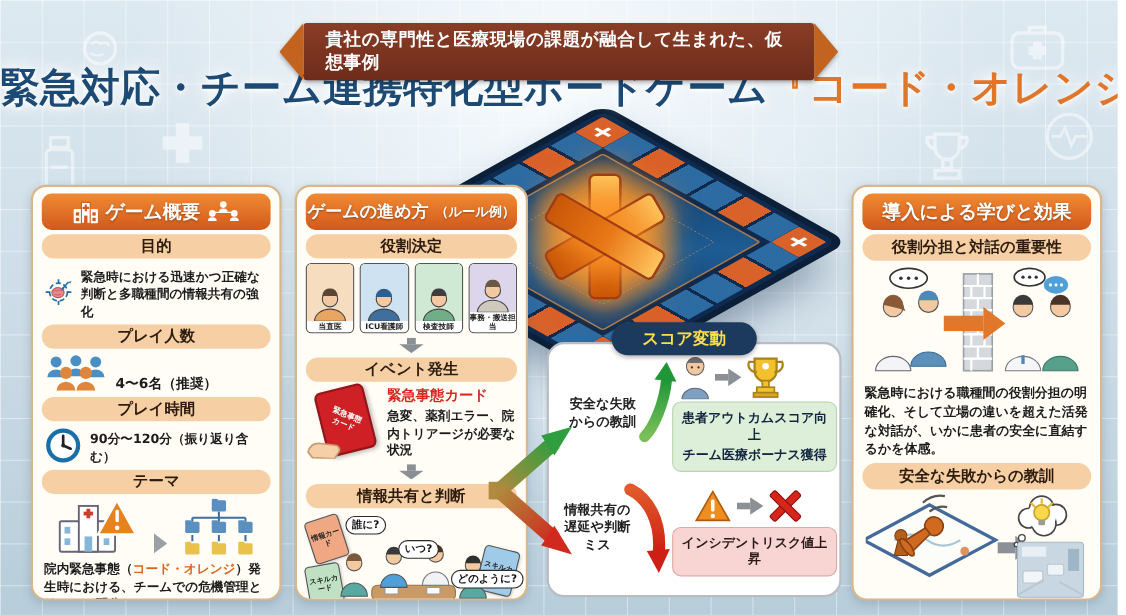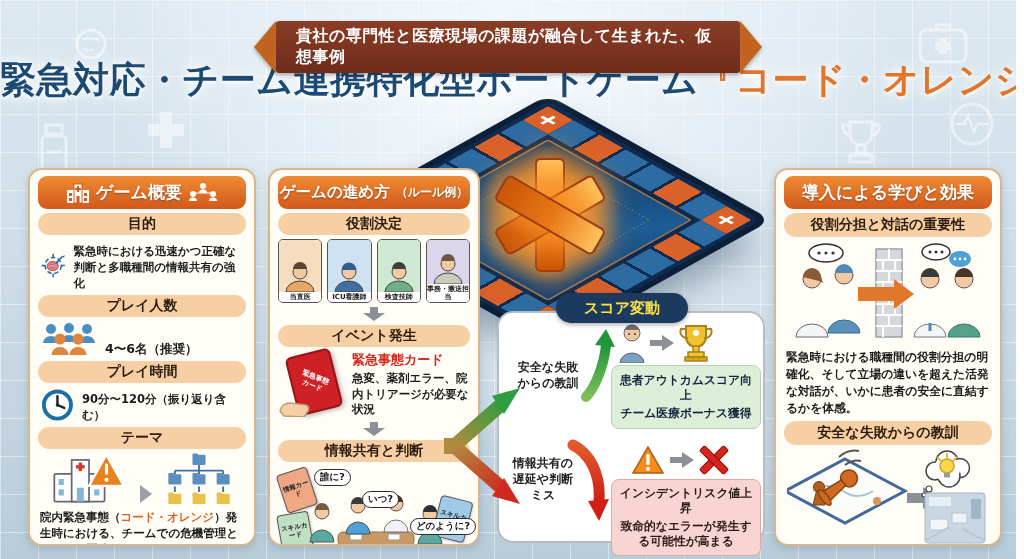--- a/index.html
+++ b/index.html
@@ -483,21 +483,20 @@
           <linearGradient id="gdn" x1="0" y1="0" x2="0" y2="1">
             <stop offset="0" stop-color="#e05a2b"></stop>
             <stop offset="1" stop-color="#cf1f15"></stop>
           </linearGradient>
         </defs>
       <path d="M8 6 C24 14 36 34 34 62" stroke="url(#gdn)" stroke-width="11" fill="none" stroke-linecap="round"></path>
       <polygon points="34,82 23,62 44,60" fill="#cf1f15"></polygon>
     </svg>
     <div class="rbox">
       <p>インシデントリスク値上昇</p>
-      <p>致命的なエラーが発生する可能性が高まる</p>
     </div>
   </div>
 
   <section class="panel rightp">
     <div class="phead">導入による学びと効果</div>
     <div class="pill" style="flex-basis:24px">役割分担と対話の重要性</div>
     <div class="wallscene">
       <svg width="200" height="104" viewBox="0 0 200 104">
         <ellipse cx="38" cy="12" rx="17" ry="9" fill="#fff" stroke="#333" stroke-width="1.5"></ellipse>
         <circle cx="31" cy="12" r="1.6" fill="#333"></circle>

